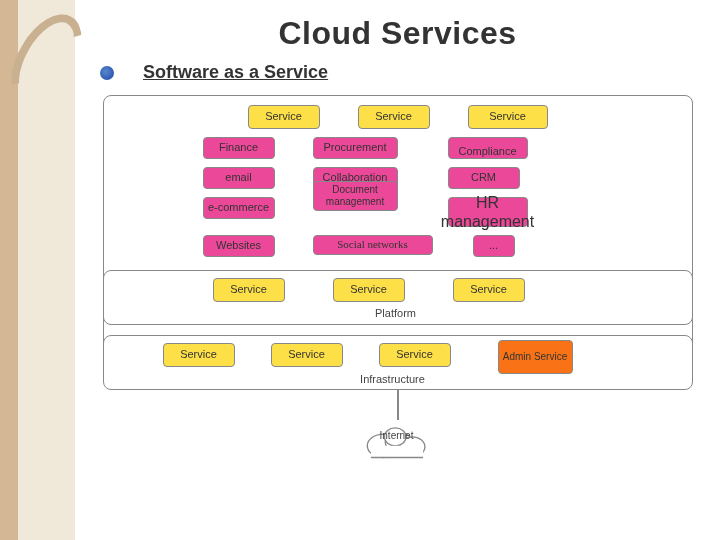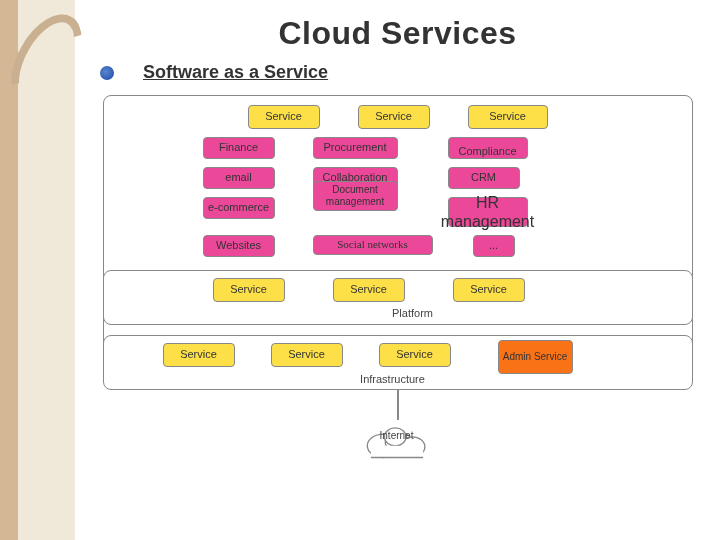--- a/index.html
+++ b/index.html
@@ -218,21 +218,21 @@
 
     <div class="box shaded" style="left:110px; top:183px; width:72px; height:24px;">
       <span>Service</span>
     </div>
     <div class="box shaded" style="left:230px; top:183px; width:72px; height:24px;">
       <span>Service</span>
     </div>
     <div class="box shaded" style="left:350px; top:183px; width:72px; height:24px;">
       <span>Service</span>
     </div>
-    <div class="label-text" style="left:265px; top:212px; width:90px;">
+    <div class="label-text" style="left:248px; top:212px; width:90px;">
       <span>Platform</span>
     </div>
 
     <div class="outer-box" style="left:0; top:240px; width:590px; height:55px;">
     </div>
 
     <div class="box shaded" style="left:60px; top:248px; width:72px; height:24px;">
       <span>Service</span>
     </div>
     <div class="box shaded" style="left:168px; top:248px; width:72px; height:24px;">

